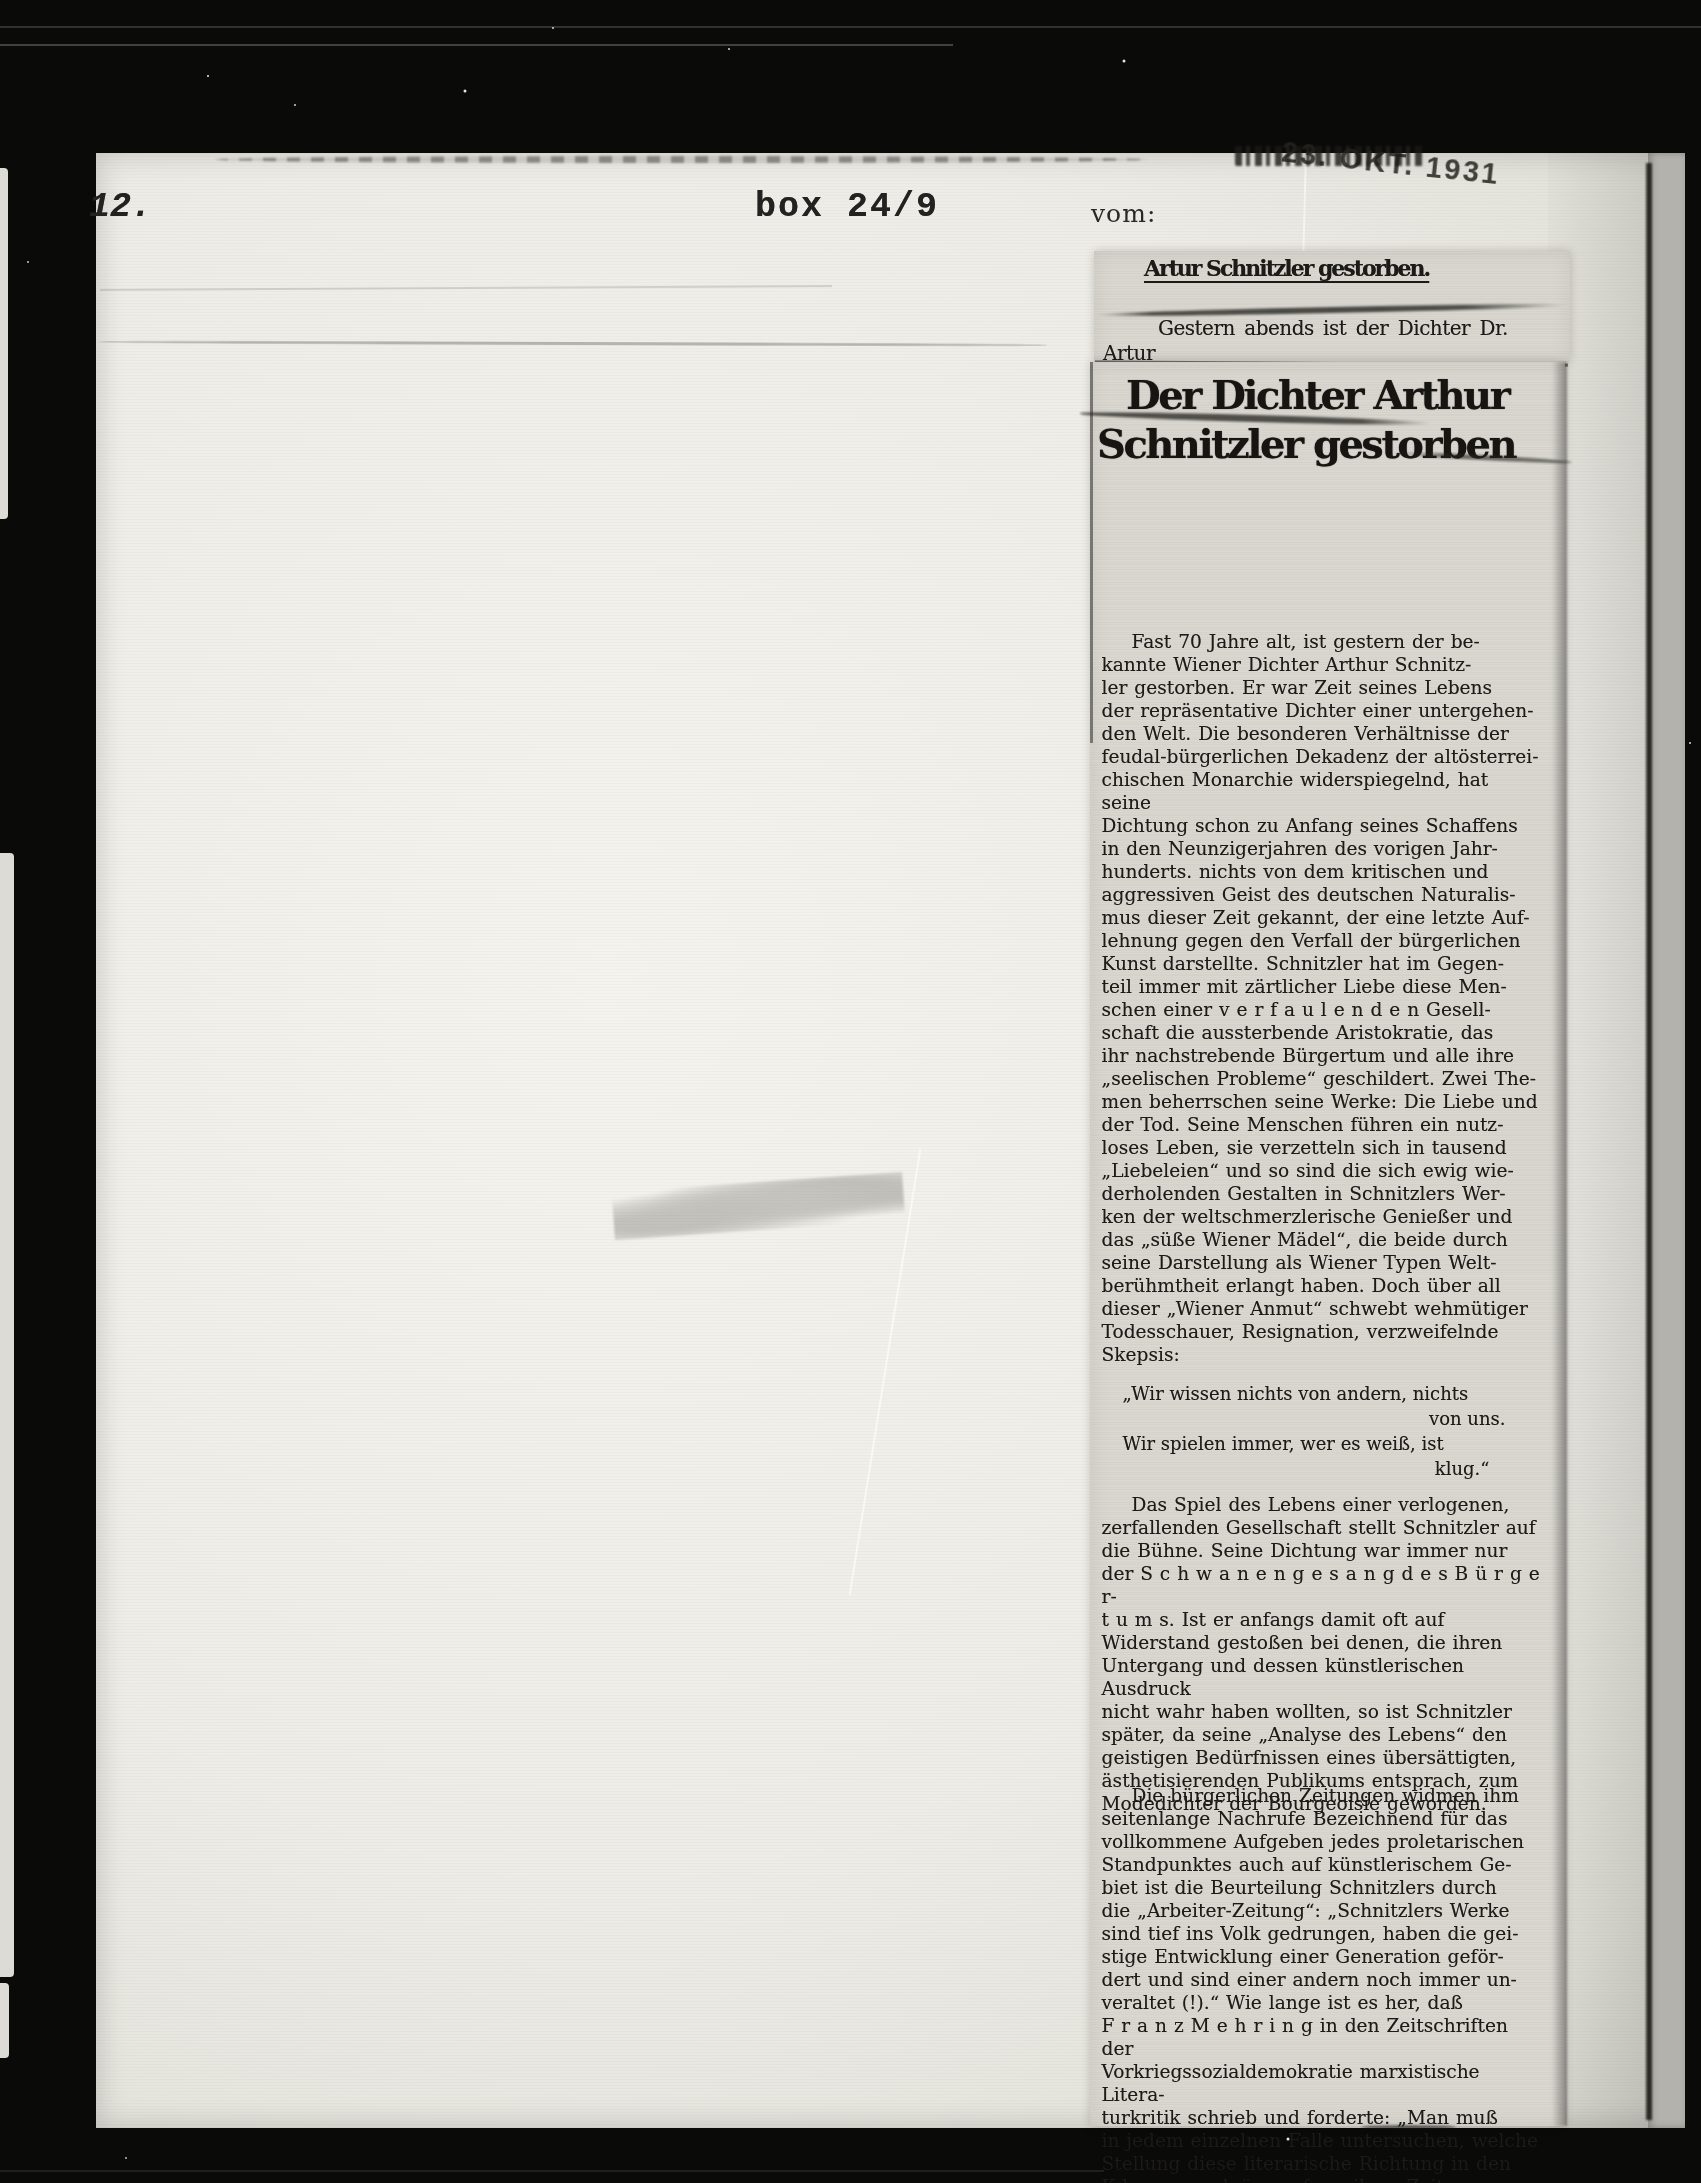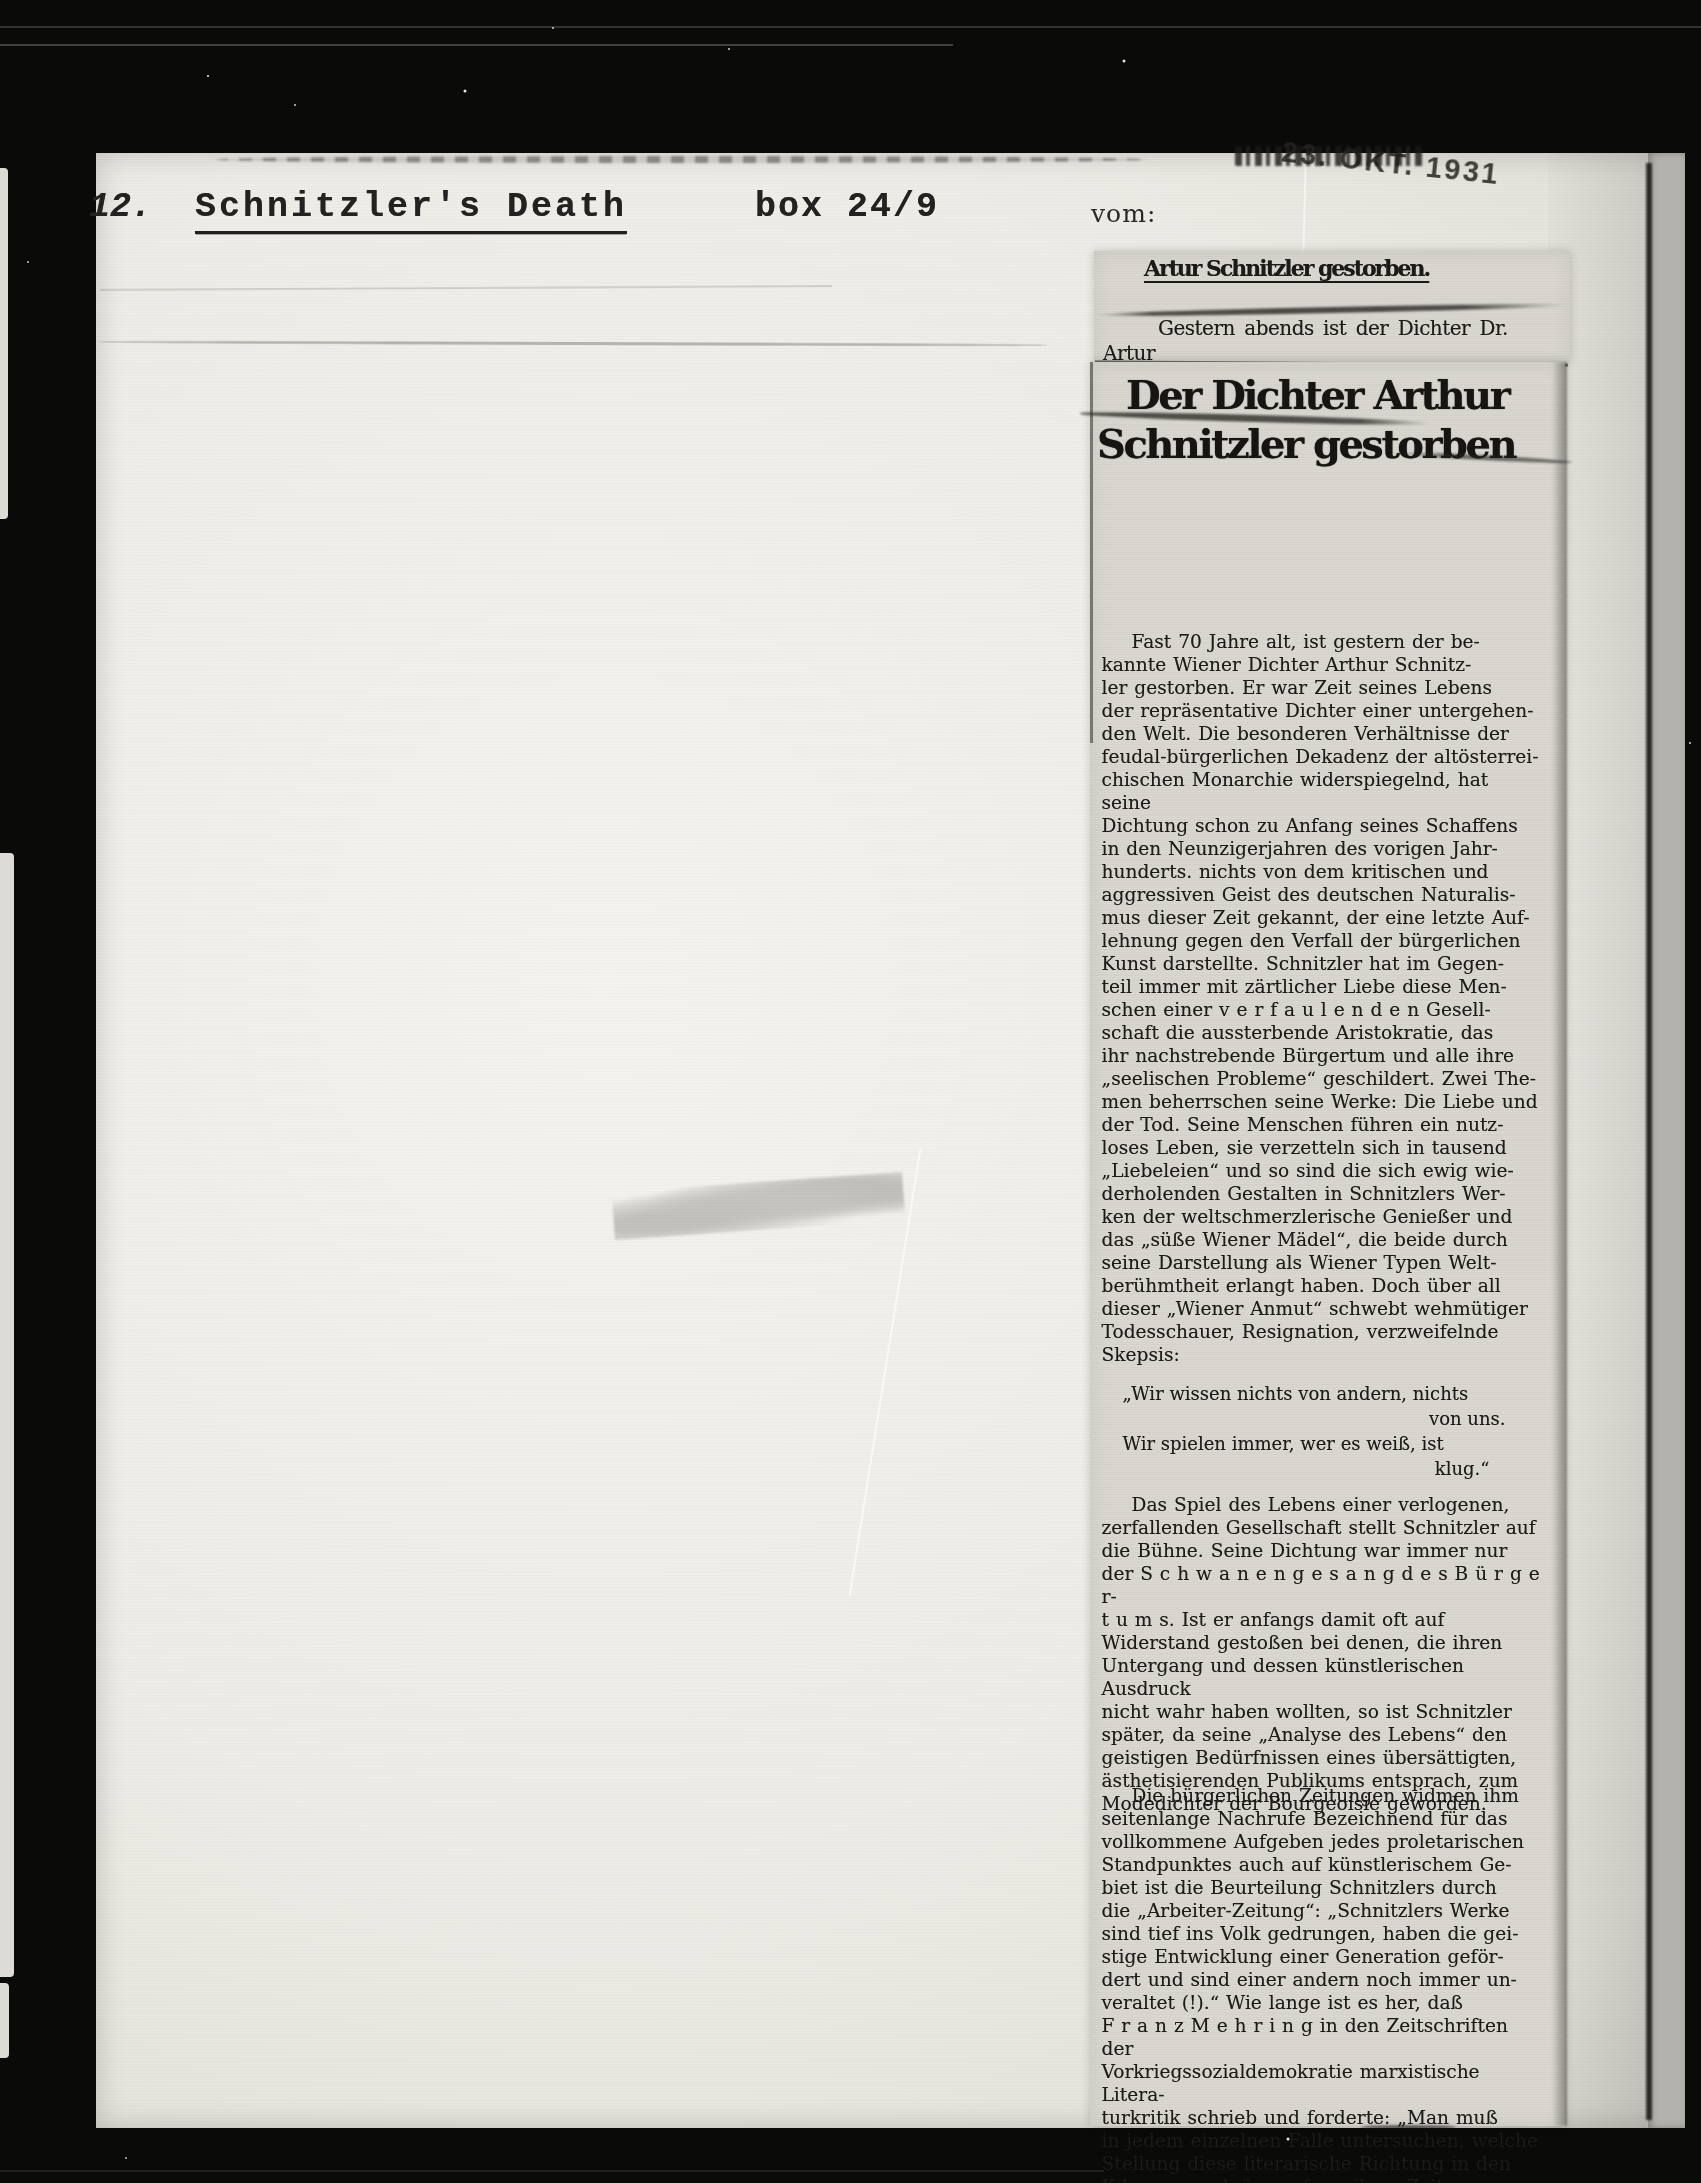--- a/index.html
+++ b/index.html
@@ -127,21 +127,20 @@
     <div class="fold-line"></div>
 
     <div class="streak-top"></div>
     <div class="line-faint"></div>
     <div class="line-under-header"></div>
     <div class="graphite-smudge"></div>
     <div class="paper-crease"></div>
     <div class="stamp-crease"></div>
 
     <span class="hdr hdr-num">12.</span>
-    <span class="hdr hdr-title">Schnitzler's Death</span>
     <span class="hdr hdr-box">box 24/9</span>
 
     <span class="vom">vom:</span>
     <div class="stamp">23. OKT. 1931</div>
     <div class="masthead"></div>
 
     <div class="clip clip-short">
       <div class="cs-headline">Artur Schnitzler gestorben.</div>
       <div class="cs-smudge"></div>
       <div class="cs-body">Gestern abends ist der Dichter Dr. Artur

